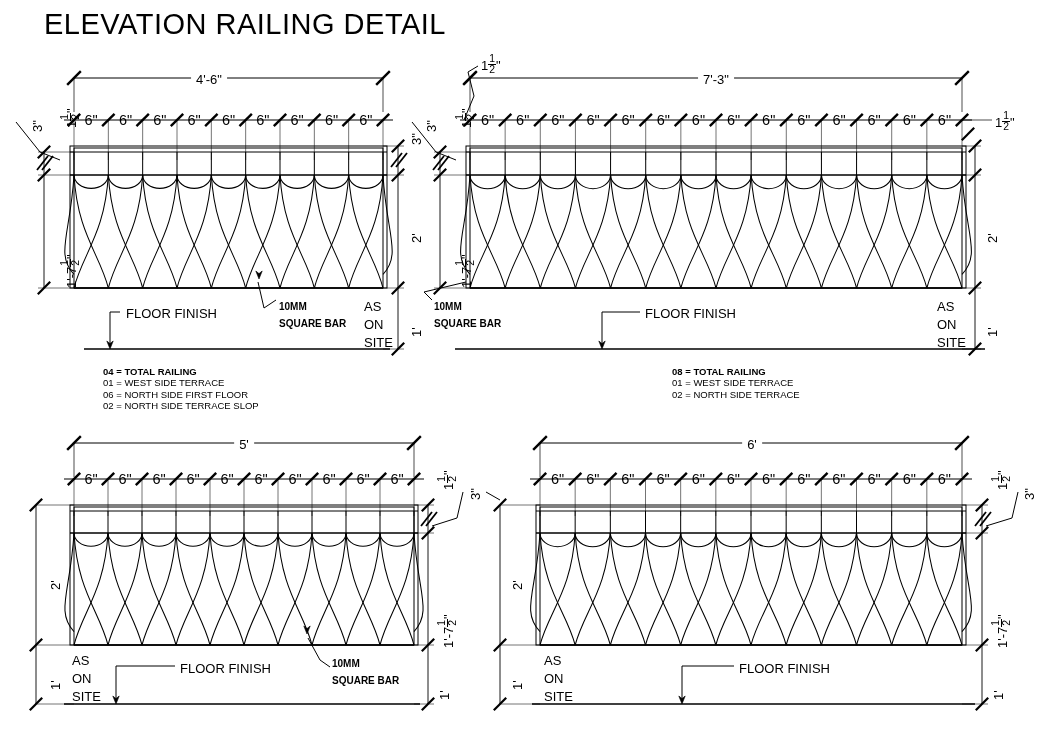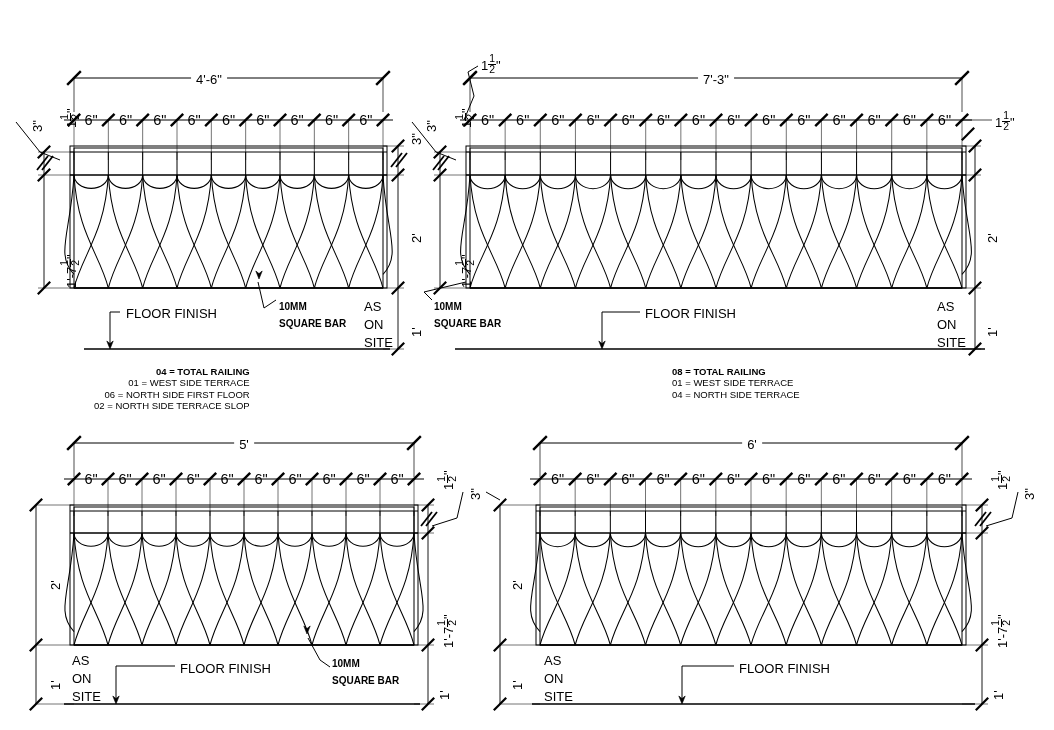--- a/index.html
+++ b/index.html
@@ -19,20 +19,21 @@
   .frac{display:inline-block;vertical-align:-0.33em;text-align:center;
         font-size:.80em;line-height:1;margin:0 .02em;}
   .frac .n{display:block;border-bottom:1.1px solid #000;padding:0 .08em;}
   .frac .d{display:block;padding:0 .08em;}
 </style>
 </head>
 <body>
 
 <div class="page">
 
+  <div id="title">ELEVATION RAILING DETAIL</div>
 
   <svg id="art" width="1054" height="730">
       <line x1="74" y1="78" x2="383" y2="78" stroke="#000" stroke-width="1"></line>
       <line x1="67.18" y1="84.82" x2="80.82" y2="71.18" stroke="#000" stroke-width="2.4"></line>
       <line x1="376.18" y1="84.82" x2="389.82" y2="71.18" stroke="#000" stroke-width="2.4"></line>
       <line x1="74" y1="78" x2="74" y2="112" stroke="#000" stroke-width="0.7"></line>
       <line x1="383" y1="78" x2="383" y2="112" stroke="#000" stroke-width="0.7"></line>
       <line x1="64" y1="120" x2="393" y2="120" stroke="#000" stroke-width="1"></line>
       <line x1="67.8" y1="126.2" x2="80.2" y2="113.8" stroke="#000" stroke-width="2.4"></line>
       <line x1="102.13333333333334" y1="126.2" x2="114.53333333333335" y2="113.8" stroke="#000" stroke-width="2.4"></line>
@@ -516,21 +517,21 @@
   <div class="lbl v" style="left:60px;top:288px;">1'-7<span class="frac"><span class="n">1</span><span class="d">2</span></span>"</div>
 
   <div class="lbl v" style="left:409px;top:145px;">3"</div>
   <div class="lbl v" style="left:409px;top:243px;">2'</div>
   <div class="lbl v" style="left:409px;top:337px;">1'</div>
 
   <div class="lbl" style="left:126px;top:306px;">FLOOR FINISH</div>
   <div class="lbl sm" style="left:279px;top:298px;">10MM<br>SQUARE BAR</div>
   <div class="lbl" style="left:364px;top:298px;line-height:18px;">AS<br>ON<br>SITE</div>
 
-  <div class="notes" style="left:94px;top:366px;text-align:right;">
+  <div class="notes" style="left:103px;top:366px;">
     <div class="b">04 = TOTAL RAILING</div>
     <div>01 = WEST SIDE TERRACE</div>
     <div>06 = NORTH SIDE FIRST FLOOR</div>
     <div>02 = NORTH SIDE TERRACE SLOP</div>
   </div>
 
   <div class="lbl" style="left:716px;top:72px;transform:translateX(-50%);background:#fff;padding:0 5px;">7'-3"</div>
   <div class="lbl" style="left:481px;top:54px;">1<span class="frac"><span class="n">1</span><span class="d">2</span></span>"</div>
   <div class="lbl" style="left:995px;top:111px;">1<span class="frac"><span class="n">1</span><span class="d">2</span></span>"</div>
 
@@ -541,21 +542,21 @@
   <div class="lbl v" style="left:985px;top:243px;">2'</div>
   <div class="lbl v" style="left:985px;top:337px;">1'</div>
 
   <div class="lbl sm" style="left:434px;top:298px;">10MM<br>SQUARE BAR</div>
   <div class="lbl" style="left:645px;top:306px;">FLOOR FINISH</div>
   <div class="lbl" style="left:937px;top:298px;line-height:18px;">AS<br>ON<br>SITE</div>
 
   <div class="notes" style="left:672px;top:366px;">
     <div class="b">08 = TOTAL RAILING</div>
     <div>01 = WEST SIDE TERRACE</div>
-    <div>04 = NORTH SIDE TERRACE</div>
+    <div>02 = NORTH SIDE TERRACE</div>
   </div>
 
   <div class="lbl" style="left:244px;top:437px;transform:translateX(-50%);background:#fff;padding:0 5px;">5'</div>
 
   <div class="lbl v" style="left:48px;top:590px;">2'</div>
   <div class="lbl v" style="left:48px;top:690px;">1'</div>
 
   <div class="lbl v" style="left:437px;top:490px;">1<span class="frac"><span class="n">1</span><span class="d">2</span></span>"</div>
   <div class="lbl v" style="left:468px;top:500px;">3"</div>
   <div class="lbl v" style="left:437px;top:648px;">1'-7<span class="frac"><span class="n">1</span><span class="d">2</span></span>"</div>

